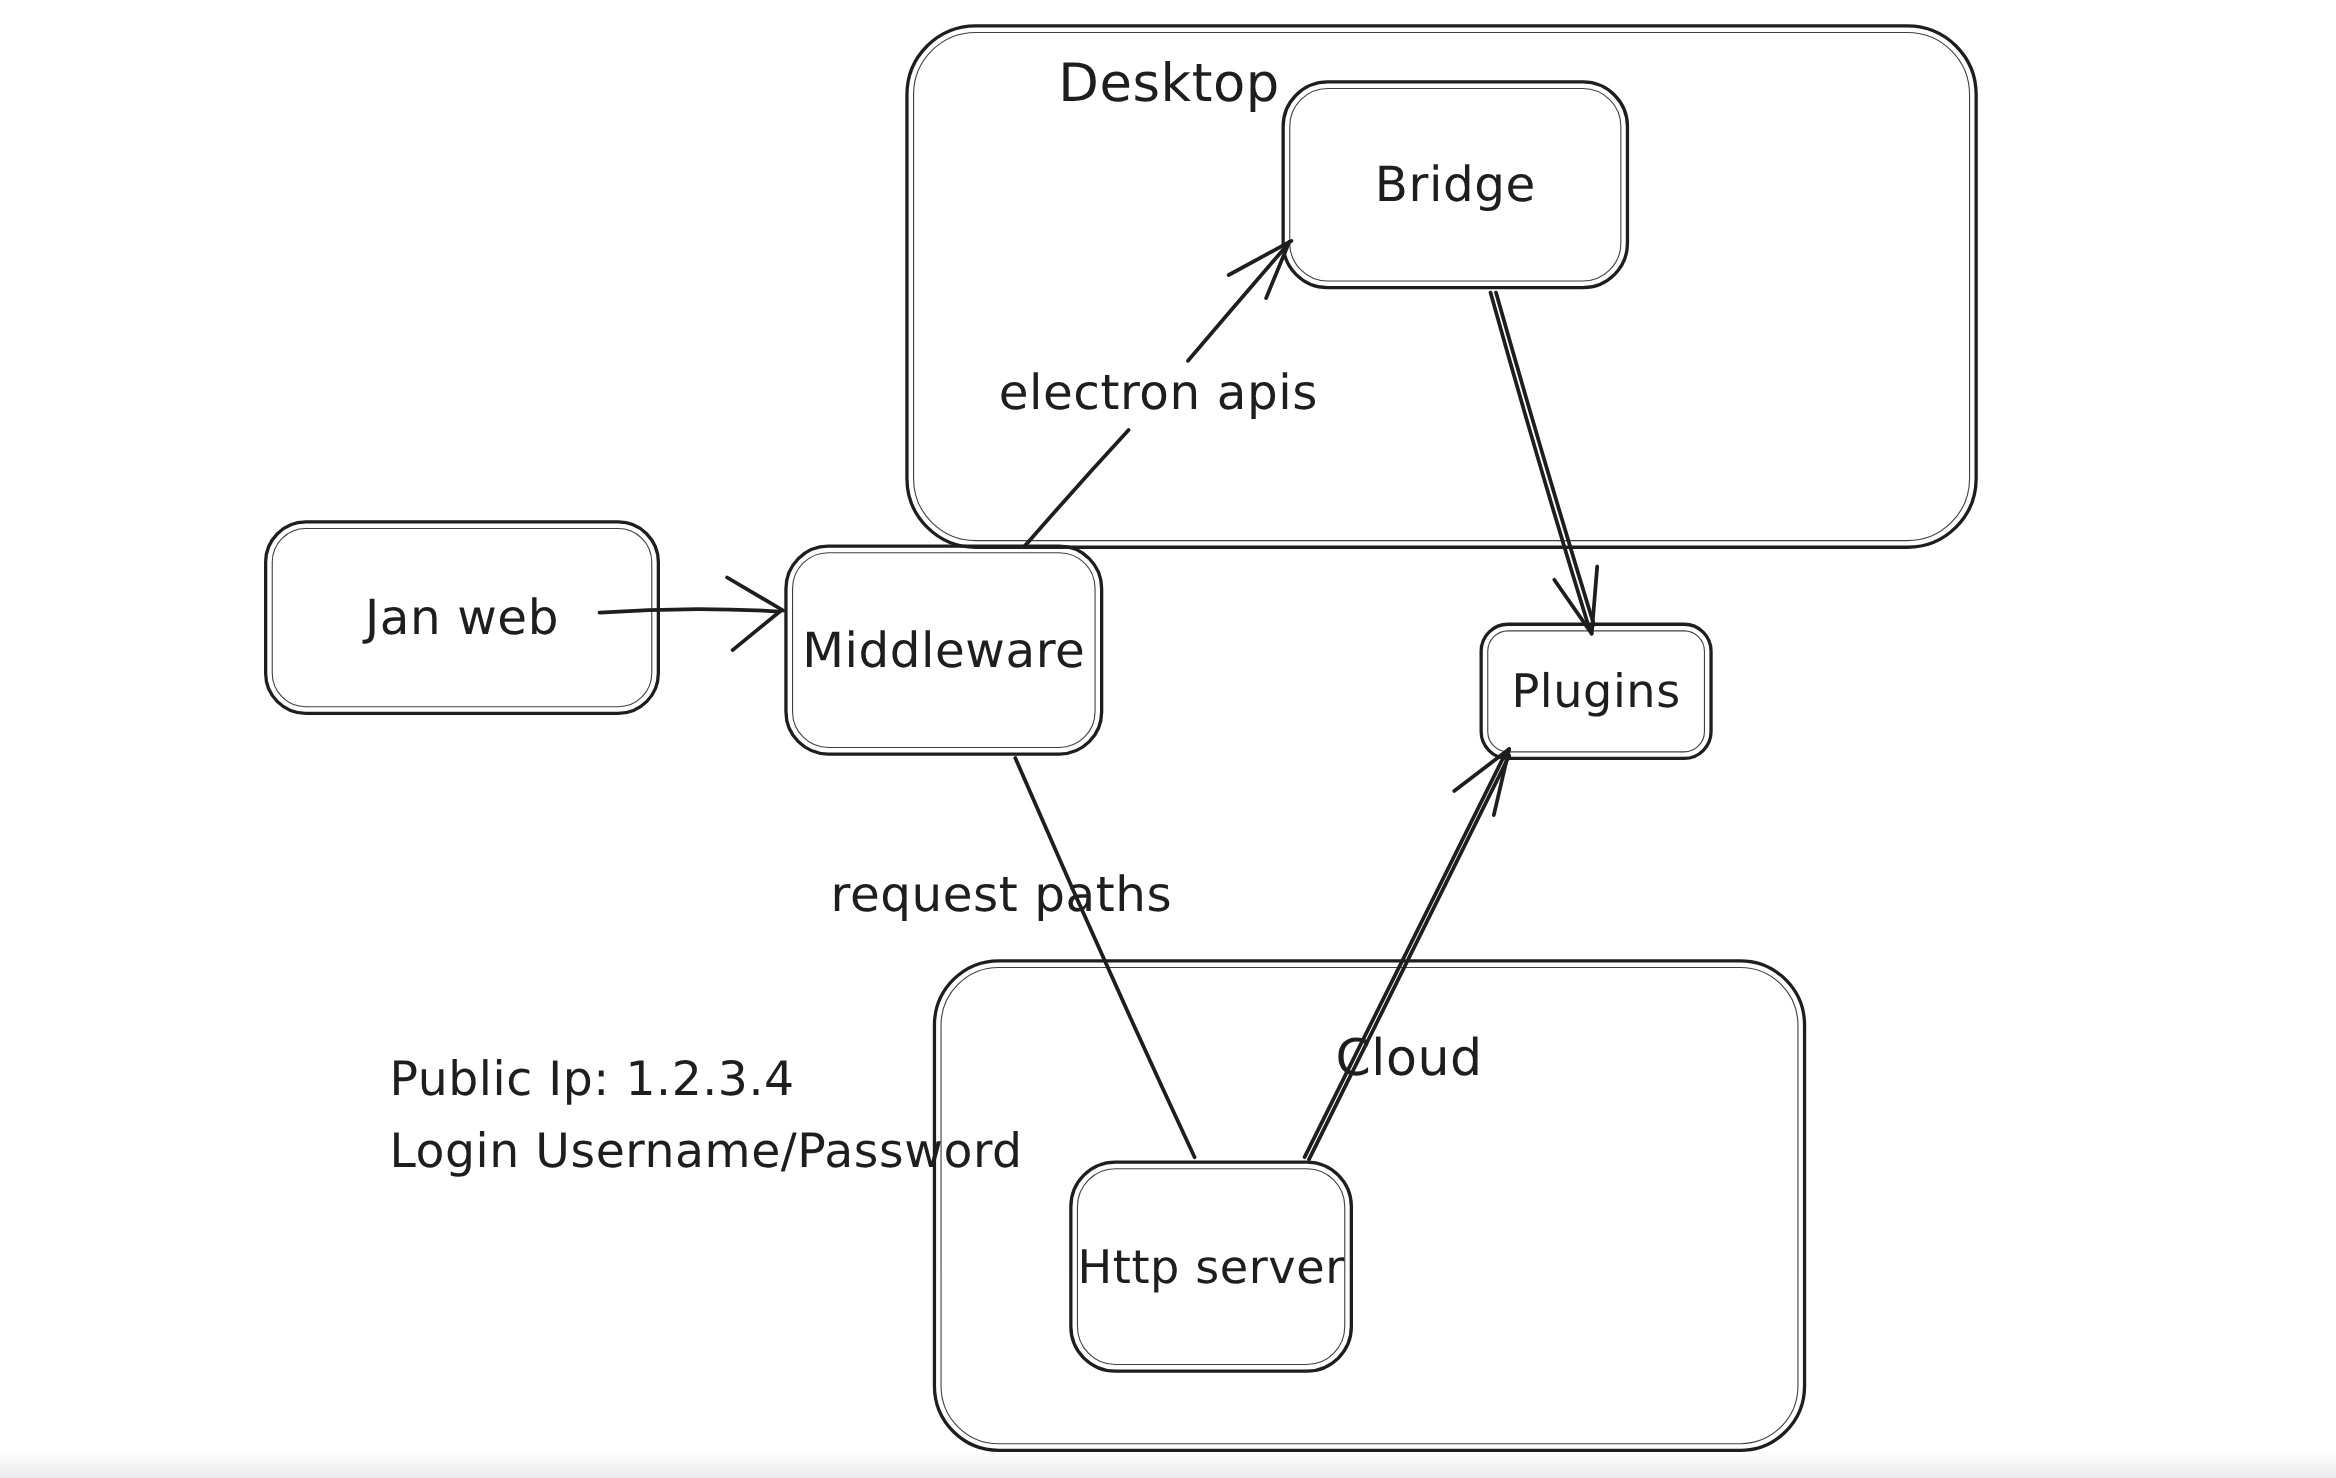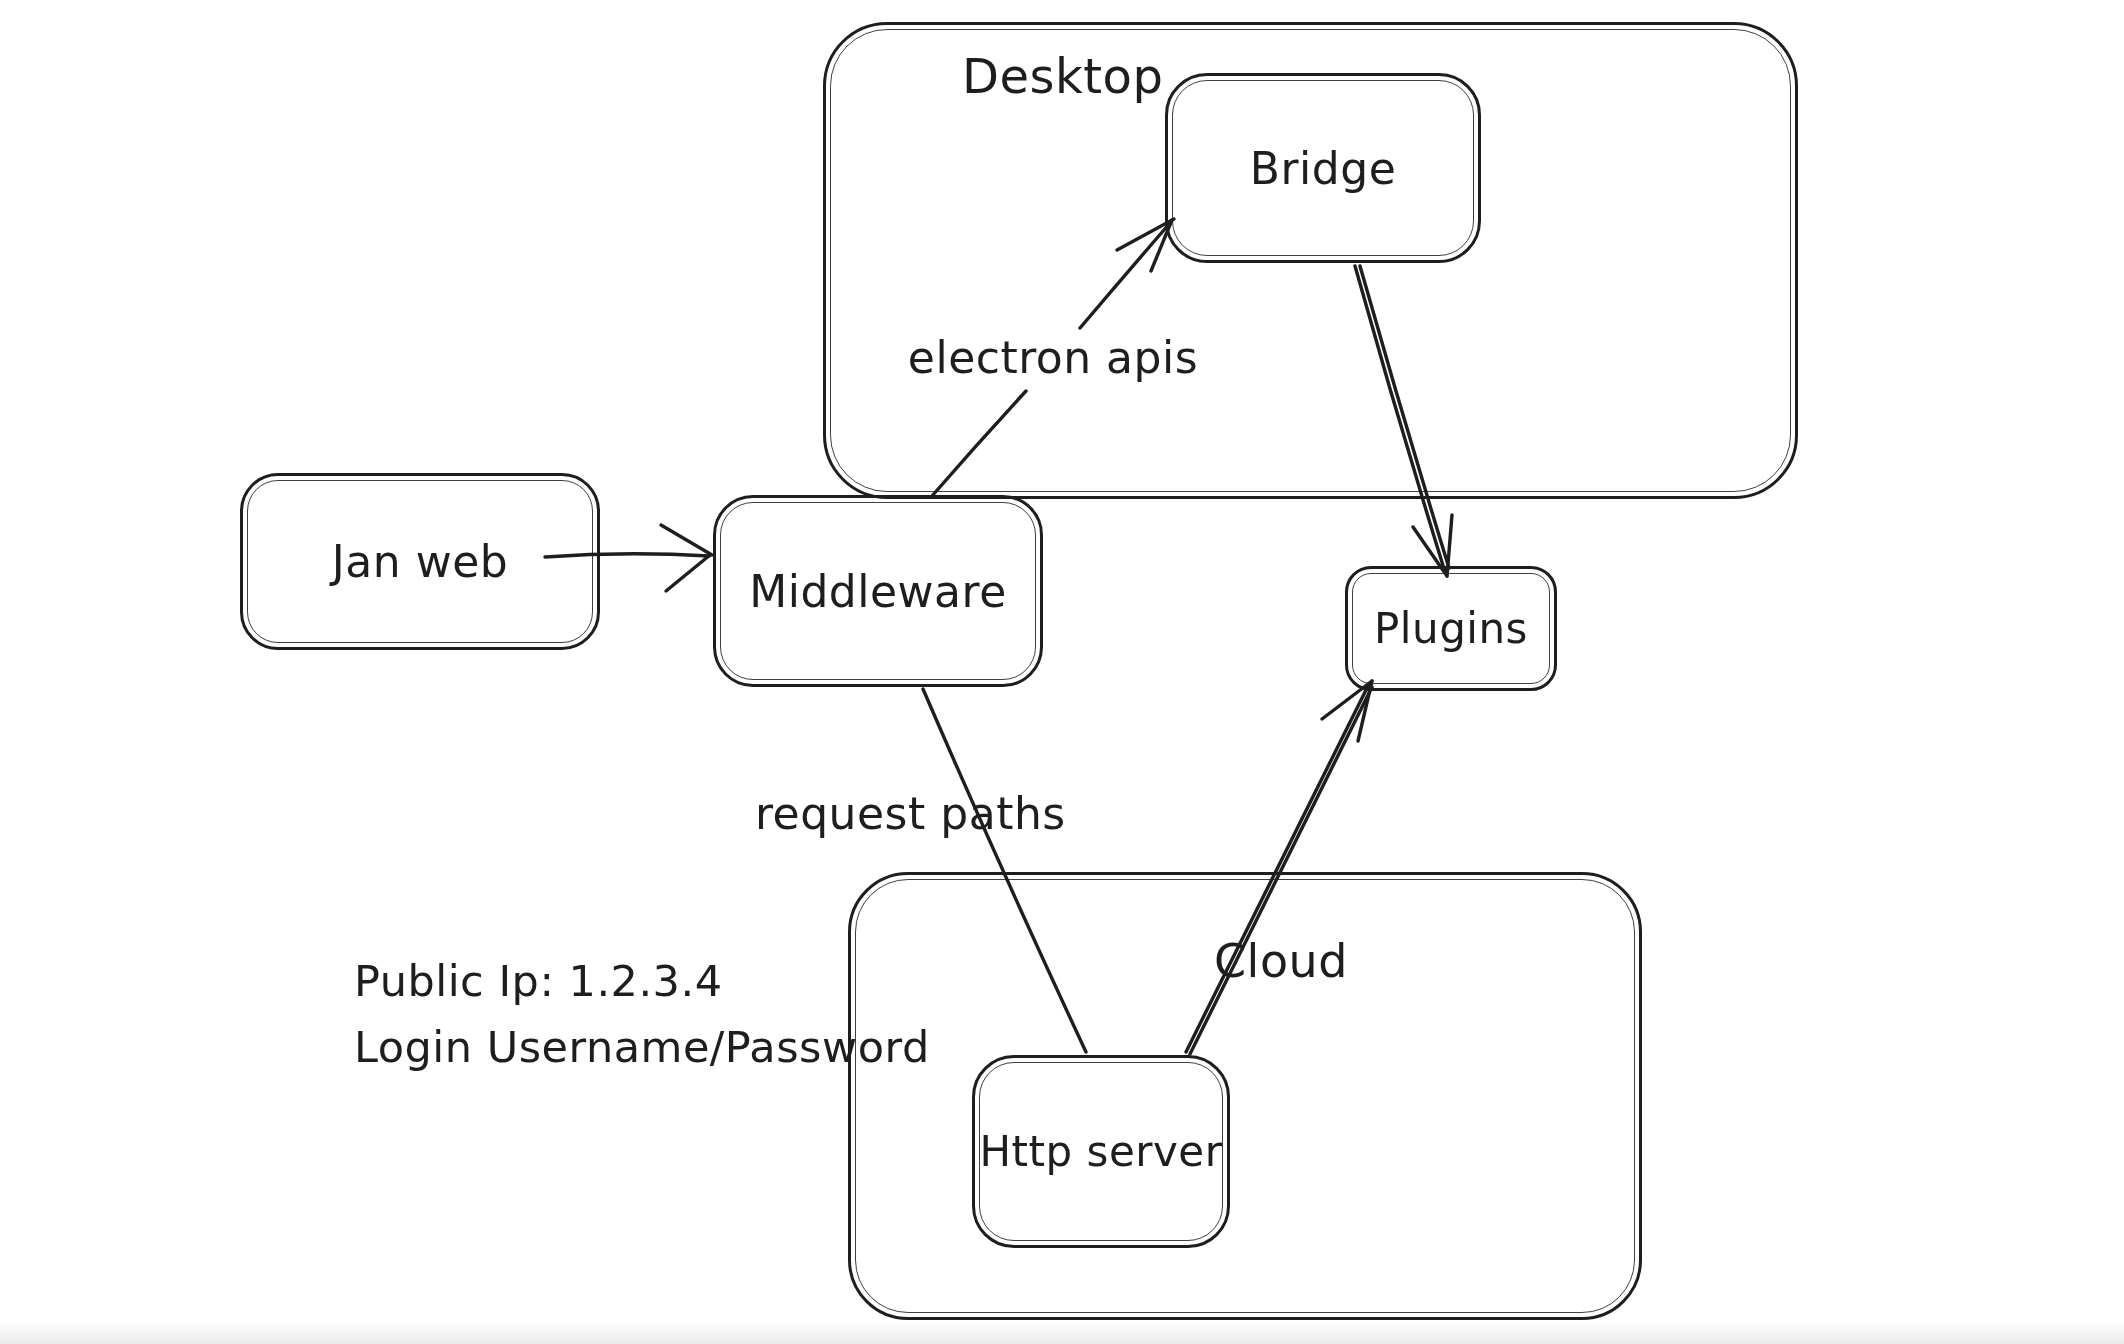--- a/index.html
+++ b/index.html
@@ -122,21 +122,21 @@
   <div class="box" style="left:823px; top:22px; width:975px; height:477px; border-radius:64px;"></div>
   <div class="floating-label container-label" style="left:962px; top:48px;">Desktop</div>
 
   <div class="box" style="left:848px; top:872px; width:794px; height:448px; border-radius:60px;"></div>
   <div class="floating-label container-label" style="left:1214px; top:934px; font-size:46px;">Cloud</div>
 
   <div class="box" style="left:240px; top:473px; width:360px; height:177px; border-radius:38px;">
     <span class="node-label">Jan web</span>
   </div>
 
-  <div class="box" style="left:713px; top:495px; width:330px; height:192px; border-radius:40px;justify-content:center;">
+  <div class="box" style="left:713px; top:495px; width:290px; height:192px; border-radius:40px;justify-content:center;">
     <span class="node-label">Middleware</span>
   </div>
 
   <div class="box" style="left:1165px; top:73px; width:316px; height:190px; border-radius:42px;">
     <span class="node-label">Bridge</span>
   </div>
 
   <div class="box" style="left:1345px; top:566px; width:212px; height:125px; border-radius:26px;">
     <span class="node-label" style="font-size:42px;">Plugins</span>
   </div>

